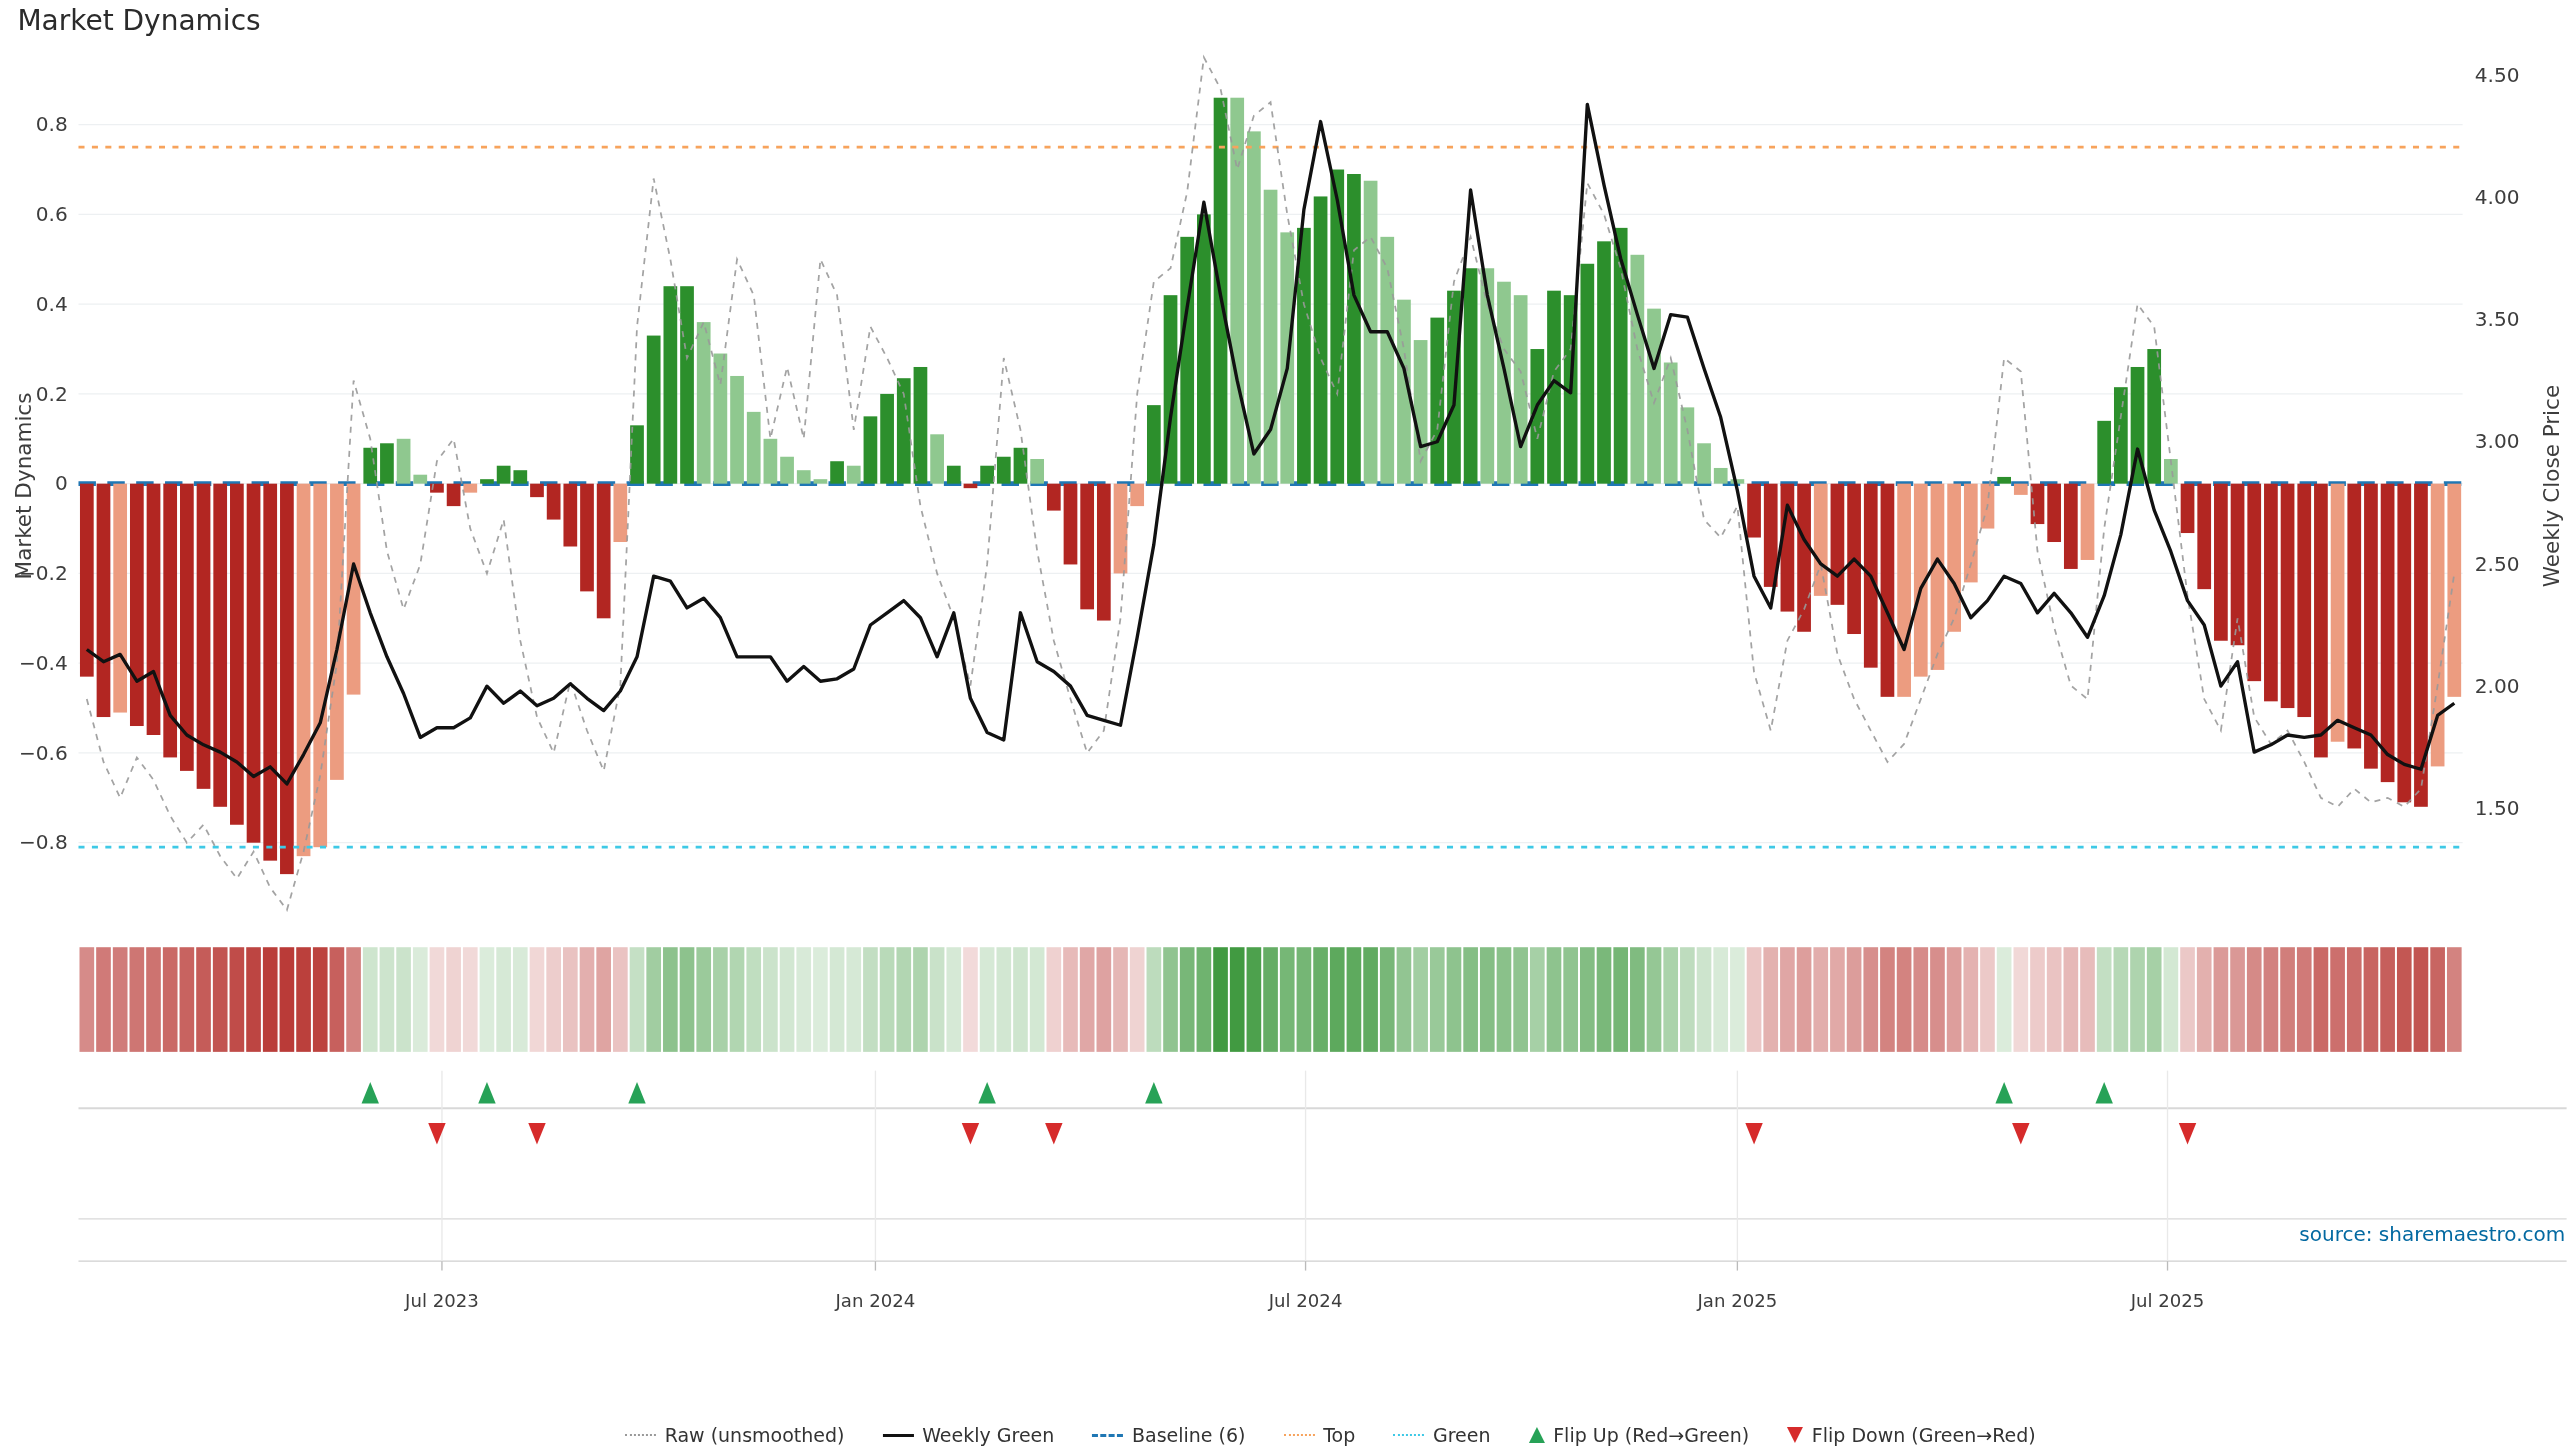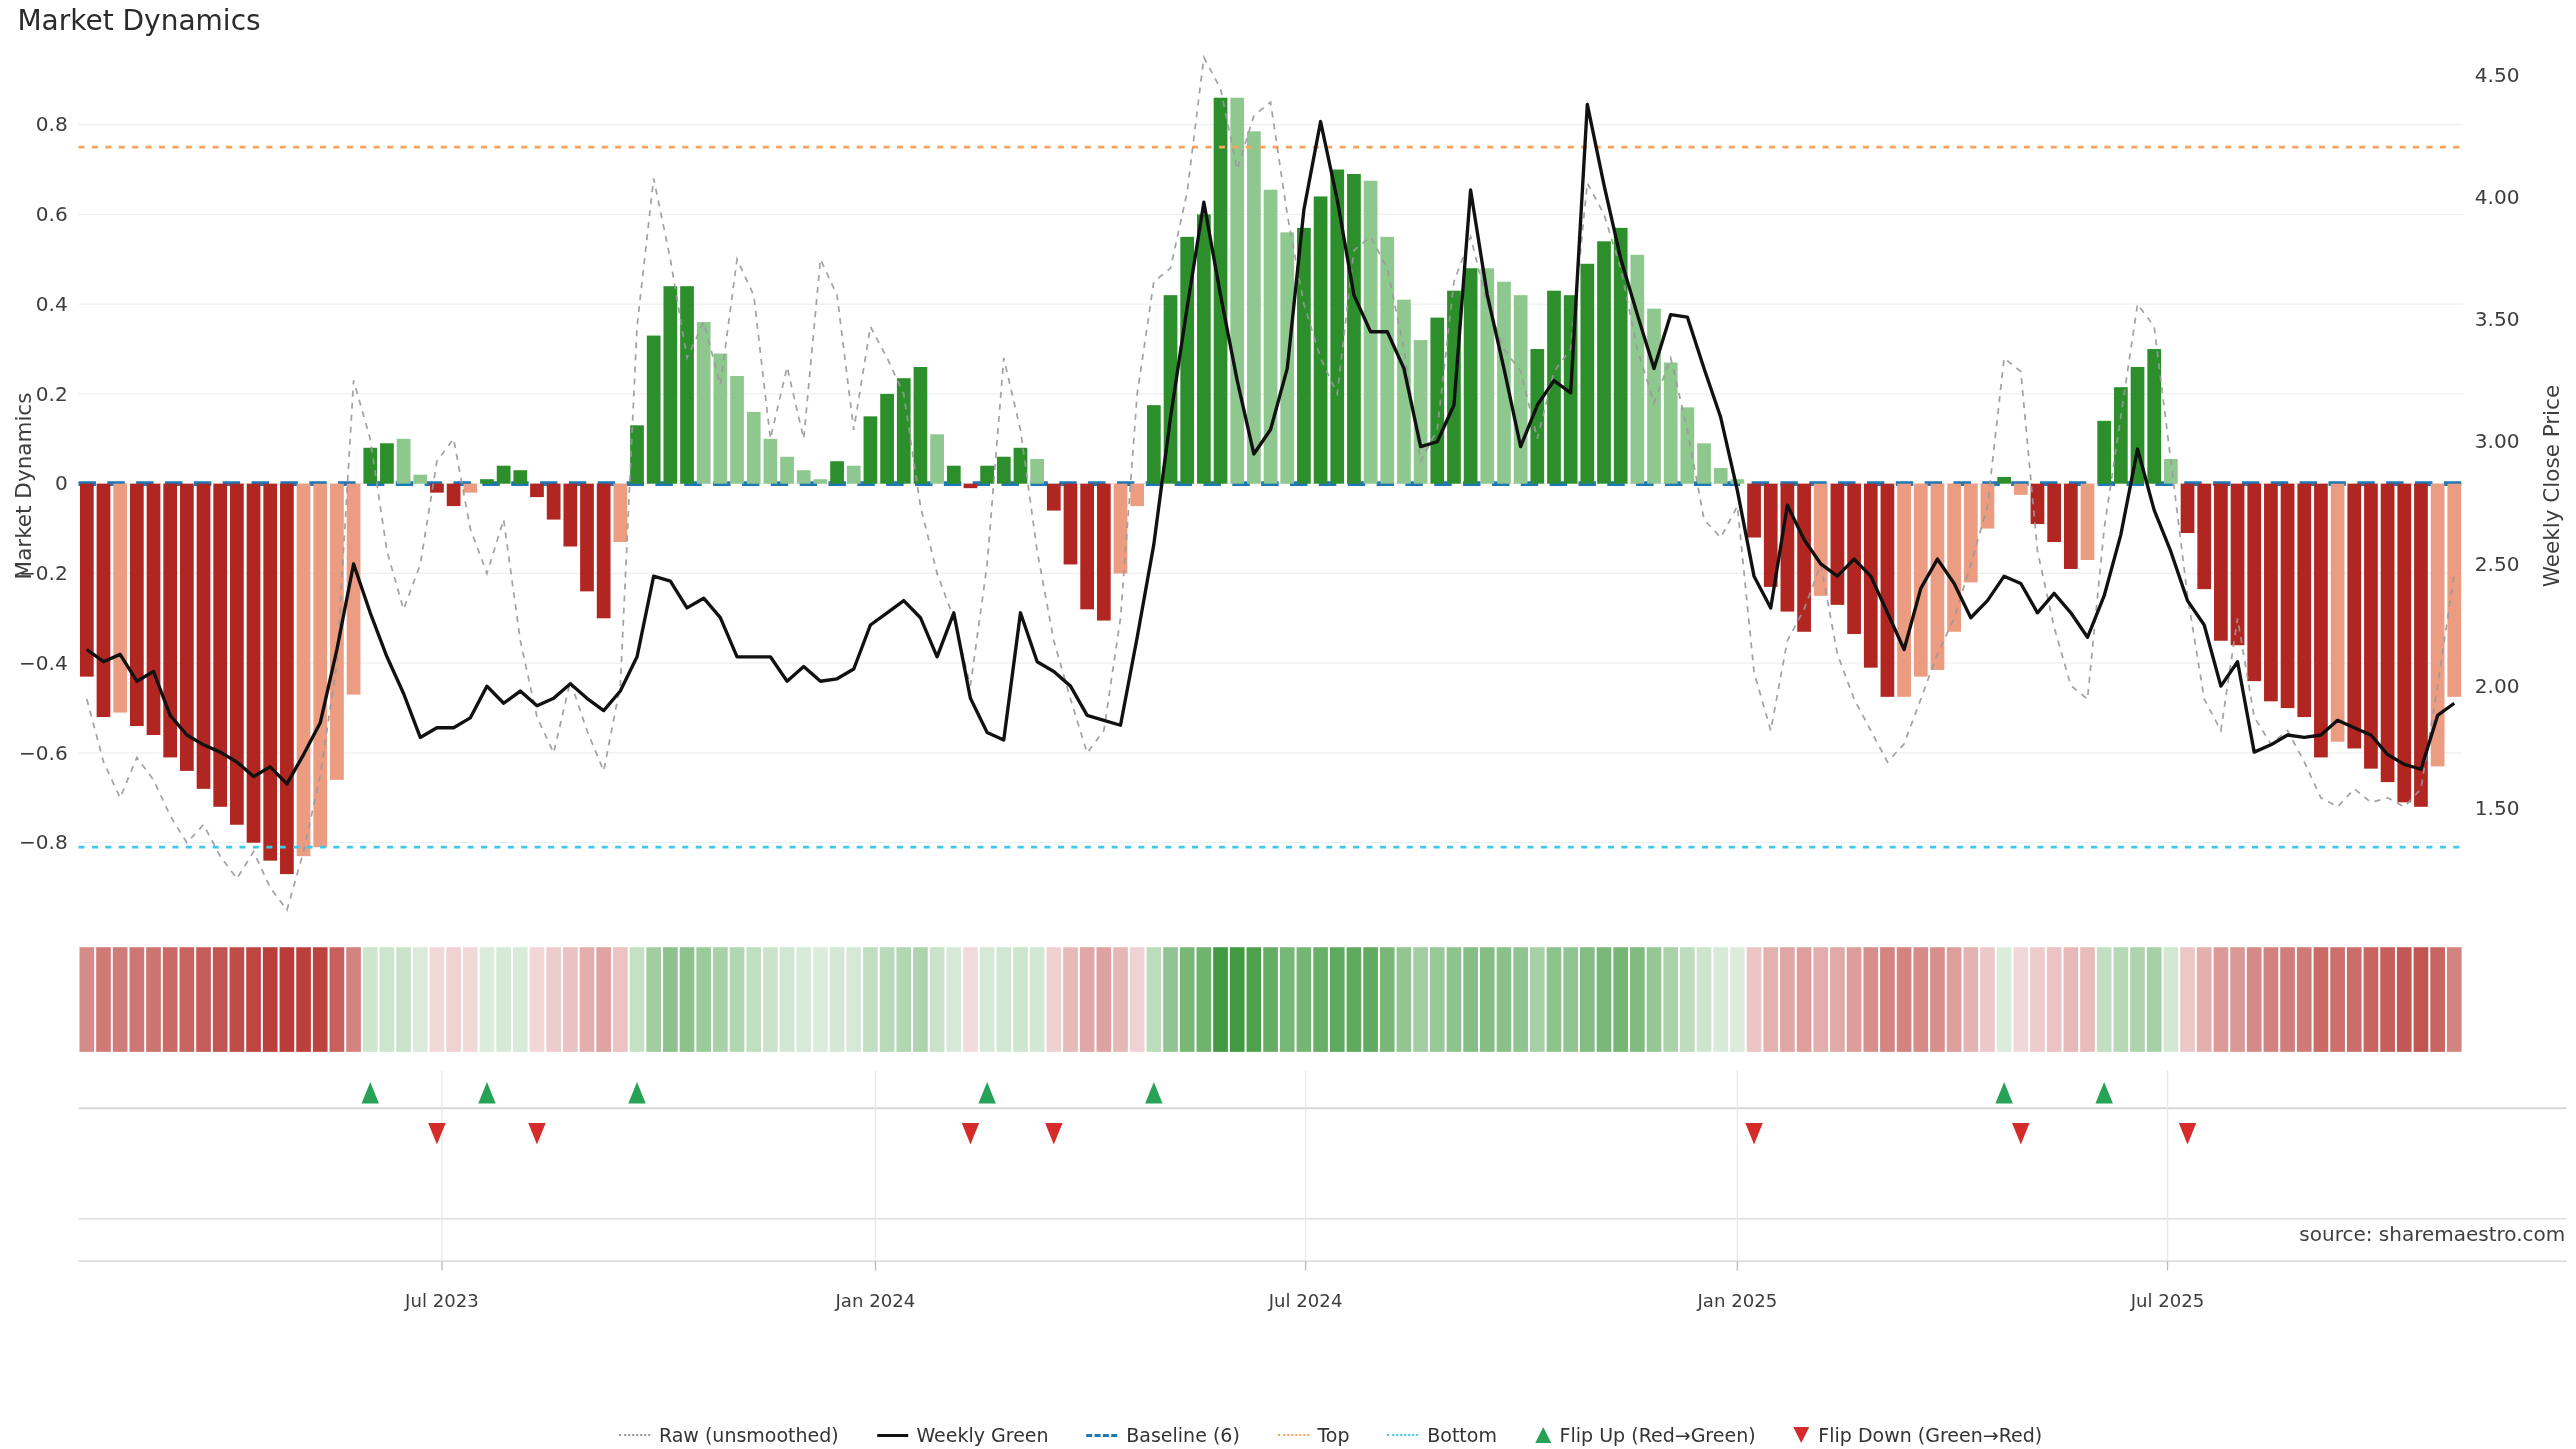--- a/index.html
+++ b/index.html
@@ -2,21 +2,21 @@
 <html style="font-size:10.7px"><head>
 <meta charset="utf-8">
 <style>
   html,body{margin:0;padding:0;background:#ffffff;}
   .stage{position:relative;width:2576px;height:1449px;background:#fff;overflow:hidden;
          font-family:"DejaVu Sans","Liberation Sans",sans-serif;}
   .title{position:absolute;left:17.4px;top:4px;font-size:28px;color:#2b2b2b;}
   .ylab{position:absolute;font-size:21.5px;color:#3d3d3d;white-space:nowrap;}
   .ylab.left{left:23px;top:486px;transform:translate(-50%,-50%) rotate(-90deg);}
   .ylab.right{left:2551px;top:486px;transform:translate(-50%,-50%) rotate(-90deg);}
-  .source{position:absolute;right:10.7px;top:1222px;font-size:20px;color:#404040;}
+  .source{position:absolute;right:10.7px;top:1222px;font-size:20px;color:#0369a1;}
   #chart{position:absolute;left:0;top:0;}
   #legend{position:absolute;left:50%;top:1424px;transform:translateX(-47%);
           display:flex;gap:38px;align-items:flex-end;font-size:19px;color:#333;white-space:nowrap;}
   .leg-item{display:flex;align-items:center;gap:8.7px;}
   .sw-line{display:inline-block;width:31px;height:0;}
   .sw-dotted{border-top:2.7px dotted var(--c);}
   .sw-solid{border-top:3.4px solid var(--c);}
   .sw-dashed{border-top:3.4px dashed var(--c);}
   .tri-up{width:0;height:0;border-left:8.7px solid transparent;border-right:8.7px solid transparent;
           border-bottom:16px solid var(--c);}
@@ -393,21 +393,21 @@
       <div class="leg-item">
         <span class="sw-line sw-dashed" style="--c: #1f77b4;"></span>
         <span>Baseline (6)</span>
       </div>
       <div class="leg-item">
         <span class="sw-line sw-dotted" style="--c: #f7a35c;"></span>
         <span>Top</span>
       </div>
       <div class="leg-item">
         <span class="sw-line sw-dotted" style="--c: #3ec9e6;"></span>
-        <span>Bottom</span>
+        <span>Green</span>
       </div>
       <div class="leg-item">
         <span class="tri-up" style="--c: #27a257;"></span>
         <span>Flip Up (Red→Green)</span>
       </div>
       <div class="leg-item">
         <span class="tri-down" style="--c: #d62b2b;"></span>
         <span>Flip Down (Green→Red)</span>
       </div>
     </div>

